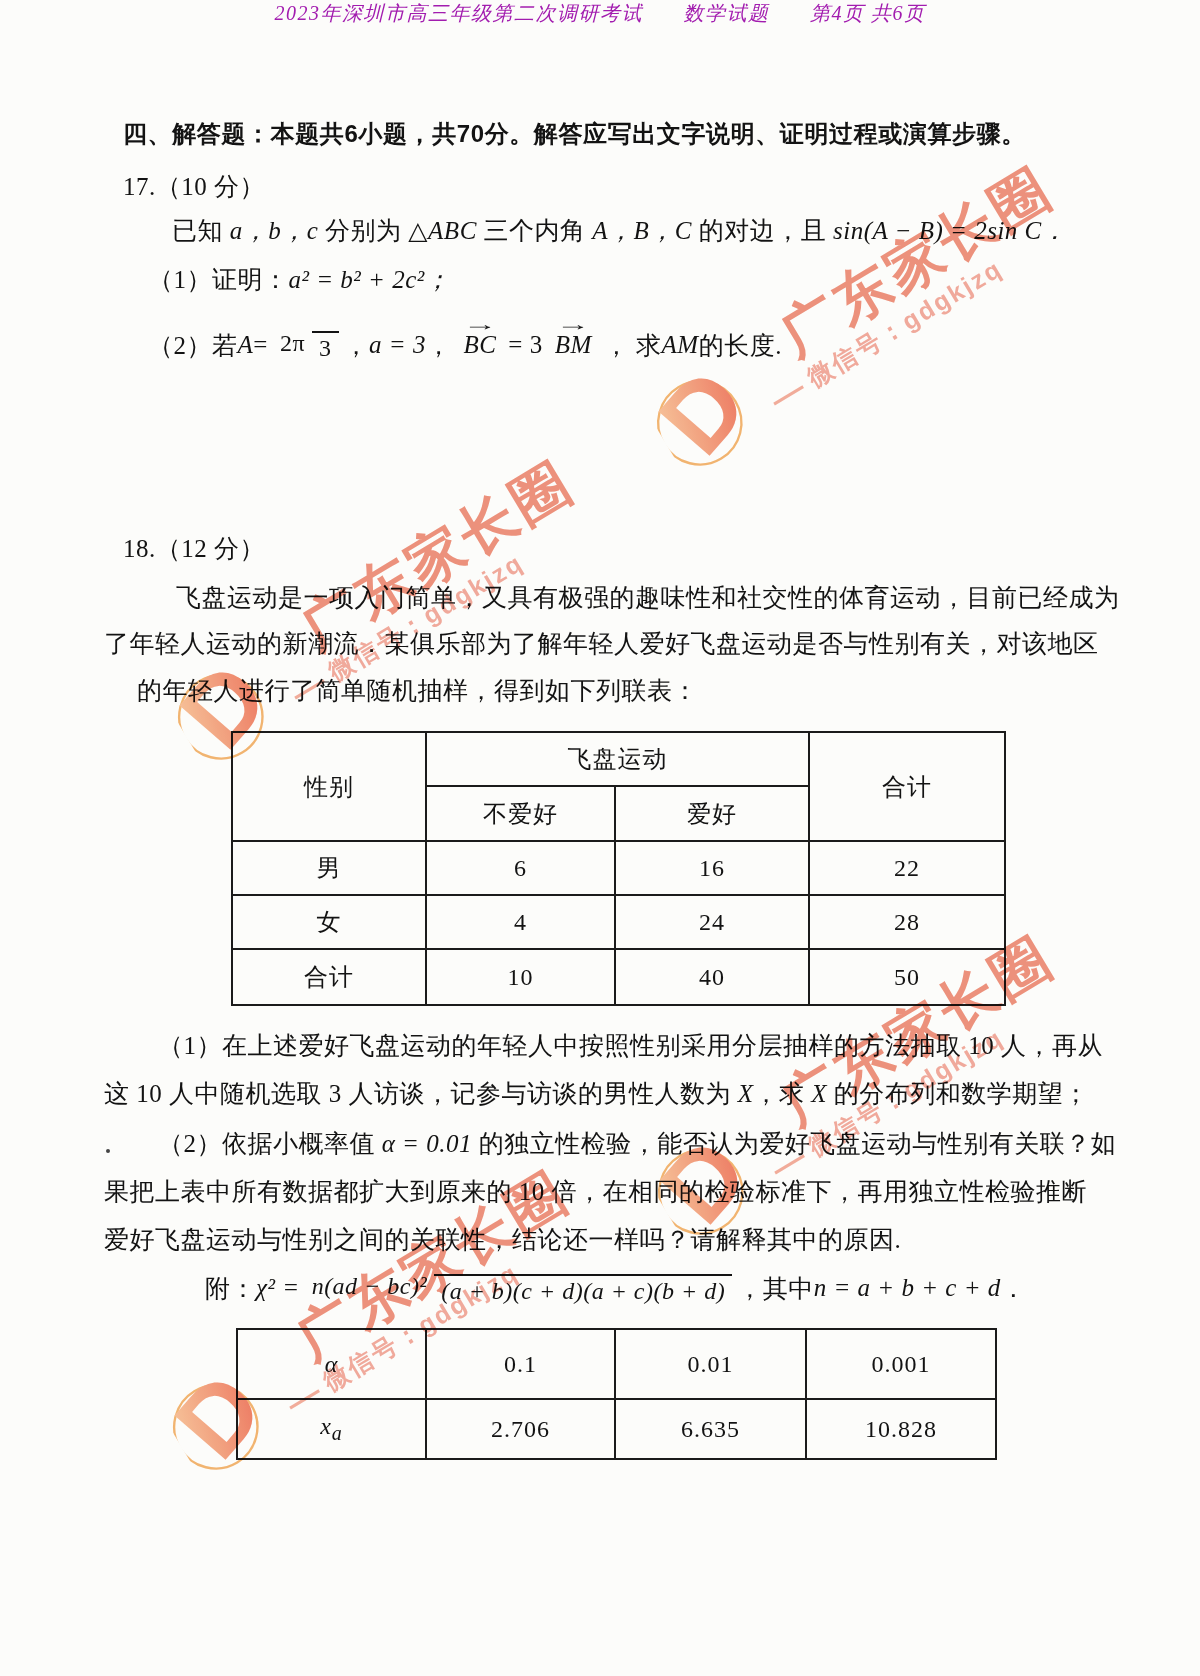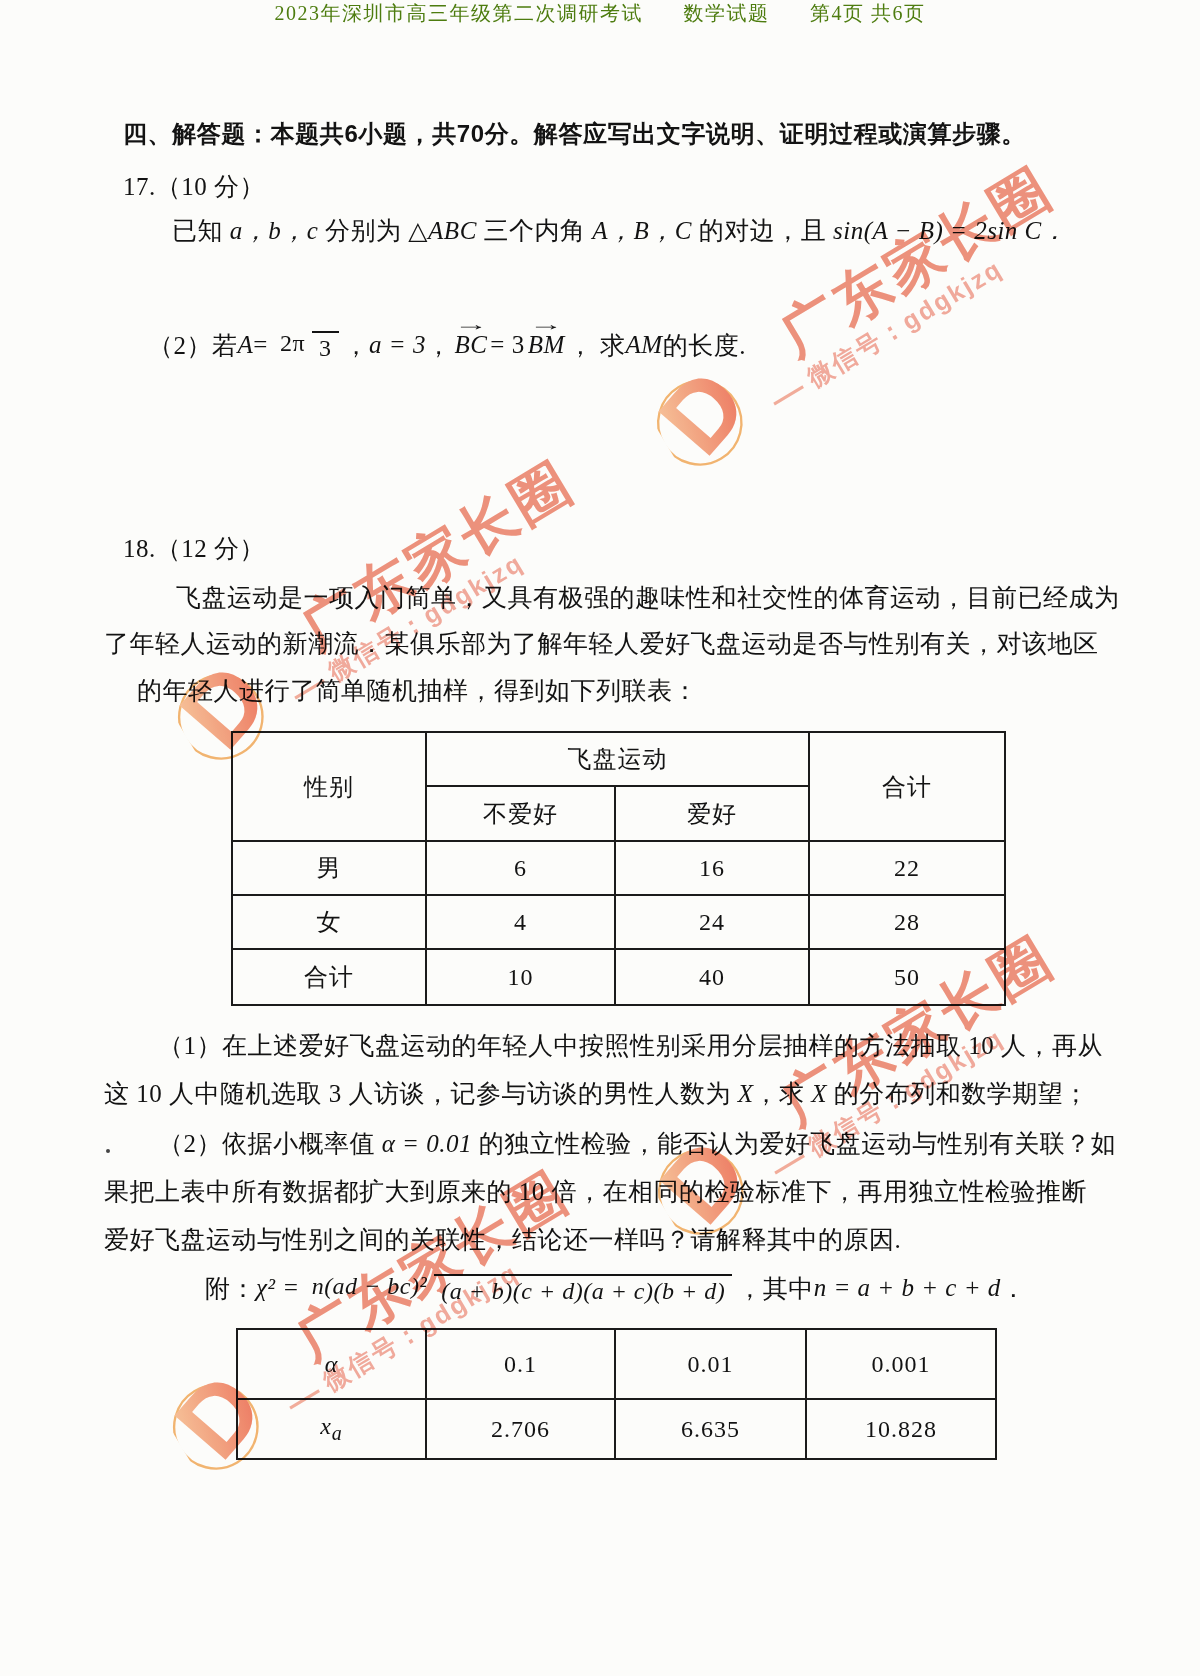--- a/index.html
+++ b/index.html
@@ -12,33 +12,33 @@
   .line { font-size:25px; line-height:32px; letter-spacing:0.5px; white-space:nowrap; }
   .bold-head {
     font-family:"Liberation Sans","DejaVu Sans",sans-serif;
     font-weight:700; font-size:24px; letter-spacing:0.6px;
   }
   .it { font-style:italic; }
   .mathrow { display:flex; align-items:center; font-size:25px; letter-spacing:0.5px; white-space:nowrap; }
   .frac { display:inline-flex; flex-direction:row; text-align:center; vertical-align:middle; margin:0 5px; }
   .frac .num { padding:0 7px 3px; font-size:24px; line-height:24px; }
   .frac .den { border-top:2px solid #131313; padding:3px 7px 0; font-size:24px; line-height:24px; }
-  .vec { position:relative; font-style:italic; margin:0 3px; display:inline-block; }
+  .vec { position:relative; font-style:italic; margin:0 12px; display:inline-block; }
   .vec::before {
     content:"\2192"; position:absolute; left:50%; top:-0.95em;
     transform:translateX(-50%) scaleX(1.9); font-size:0.72em; font-style:normal;
   }
   table.grid { position:absolute; border-collapse:collapse; table-layout:fixed; }
   table.grid td {
     border:2.5px solid #1b1b1b; text-align:center; vertical-align:middle;
     font-size:24px; padding:8px; letter-spacing:1px;
   }
   .footer {
     position:absolute; left:0; width:1200px; top:1554; text-align:center;
-    font-size:20px; letter-spacing:1.5px; color:#4d7c0f;
+    font-size:20px; font-style:italic; letter-spacing:1.5px; color:#a21caf;
   }
   .footer span { margin:0 17px; }
   
   .stamp { position:absolute; width:540px; height:170px; pointer-events:none;
            mix-blend-mode:multiply; opacity:.92; }
   .stamp-inner {
     display:flex; align-items:center; gap:9px;
     transform:rotate(-31deg); transform-origin:52px 62px;
   }
   .wm-logo { flex:0 0 auto; }
@@ -60,20 +60,23 @@
 <div class="page">
 
   <div class="abs line bold-head" style="left:123px; top:118px;">四、解答题：本题共6小题，共70分。解答应写出文字说明、证明过程或演算步骤。</div>
 
   <div class="abs line" style="left:123px; top:171px;">17.（10 分）</div>
 
   <div class="abs line" style="left:172px; top:215px;">
     <span>已知 </span><span class="it">a，b，c</span><span> 分别为 △</span><span class="it">ABC</span><span> 三个内角 </span><span class="it">A，B，C</span><span> 的对边，且 </span><span class="it">sin(A − B) = 2sin C．</span>
   </div>
 
+  <div class="abs line" style="left:148px; top:264px;">
+    <span>（1）证明：</span><span class="it">a² = b² + 2c²；</span>
+  </div>
 
   <div class="abs mathrow" style="left:148px; top:313px; height:64px;">
     <span>（2）若 </span>
       <span class="it">A</span>
       <span> = </span>
     <span class="frac">
       <span class="num">2π</span>
       <span class="den">3</span>
     </span>
     <span>，  </span>

